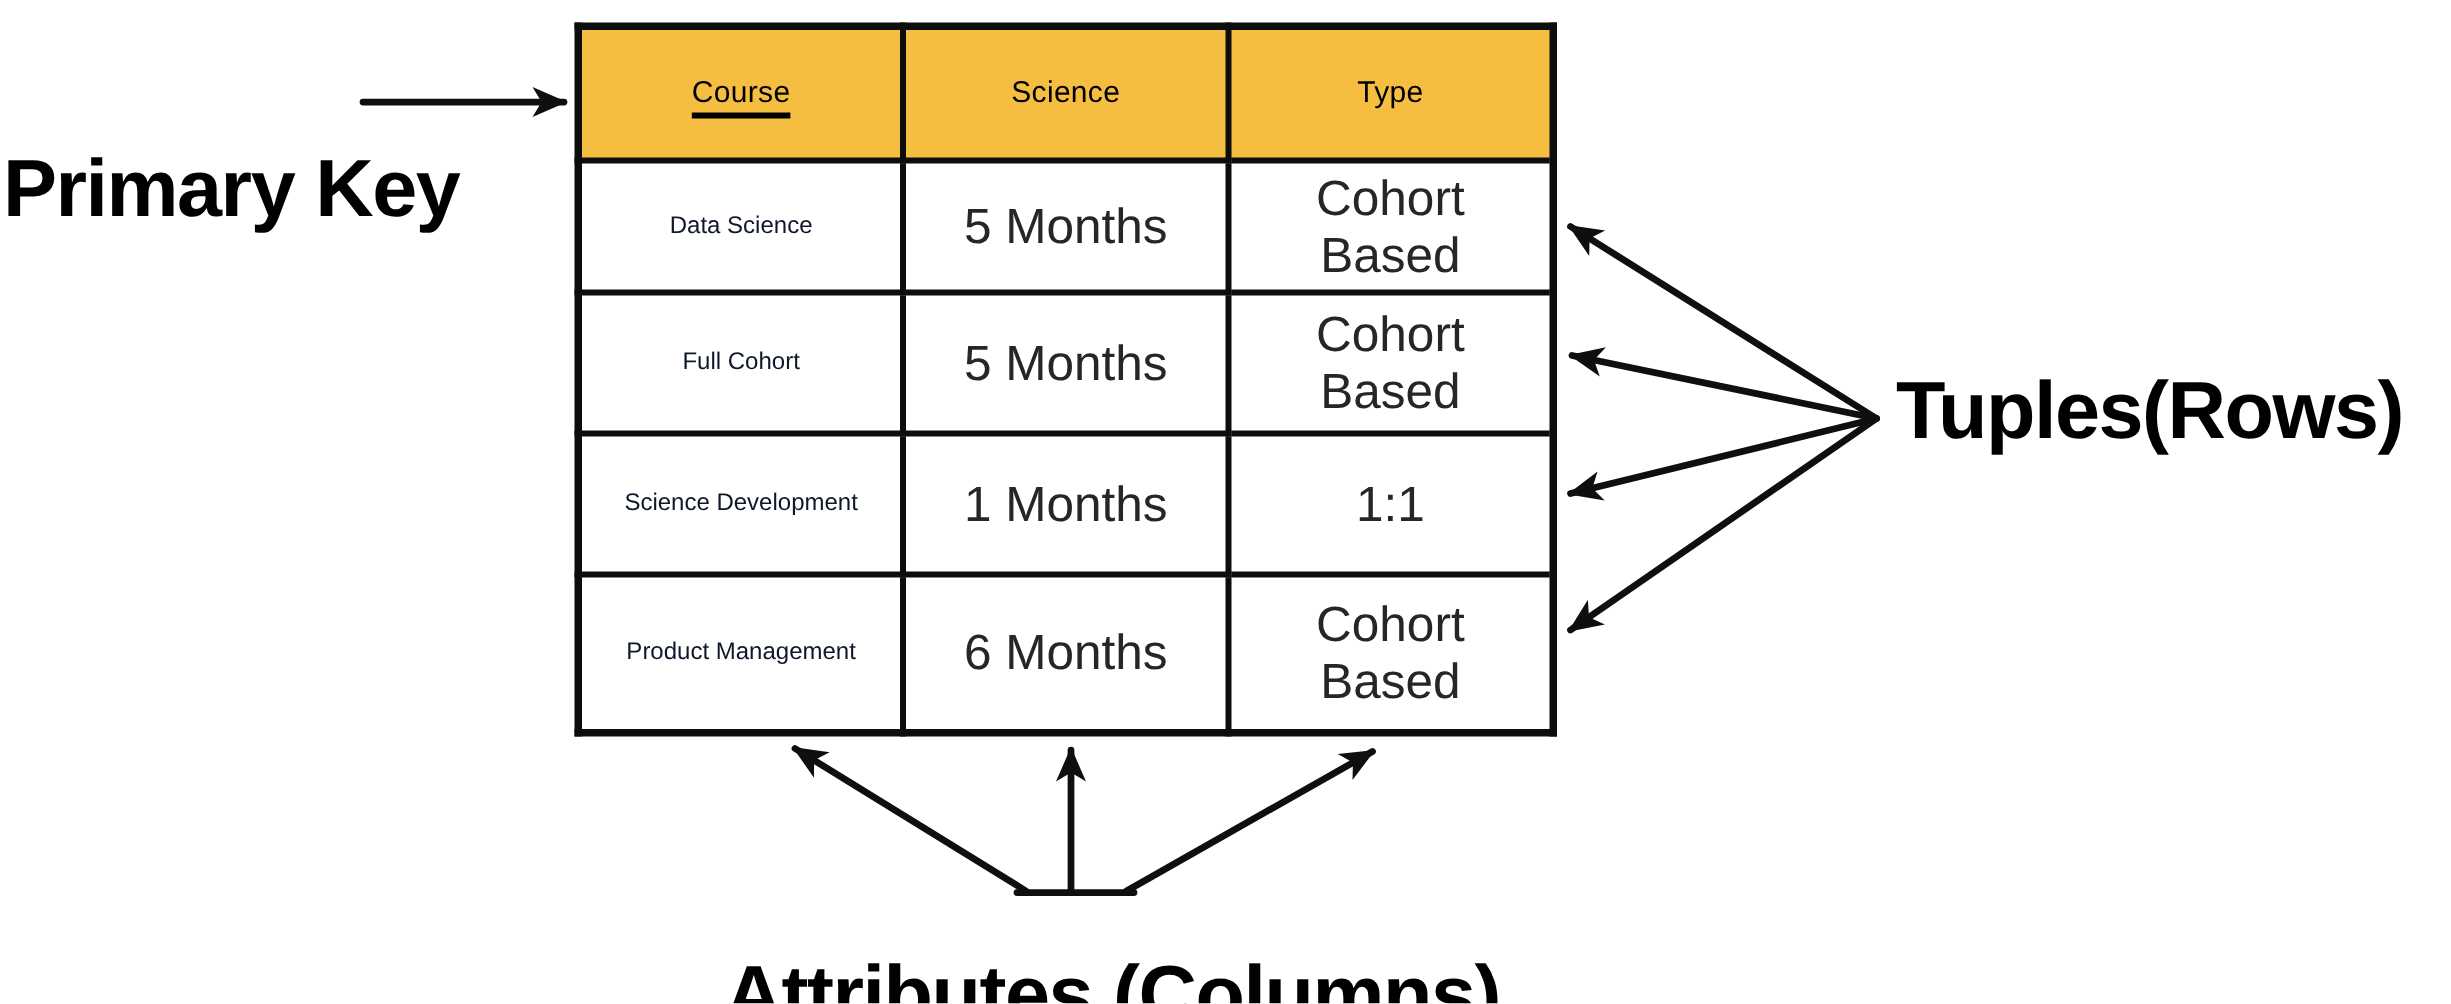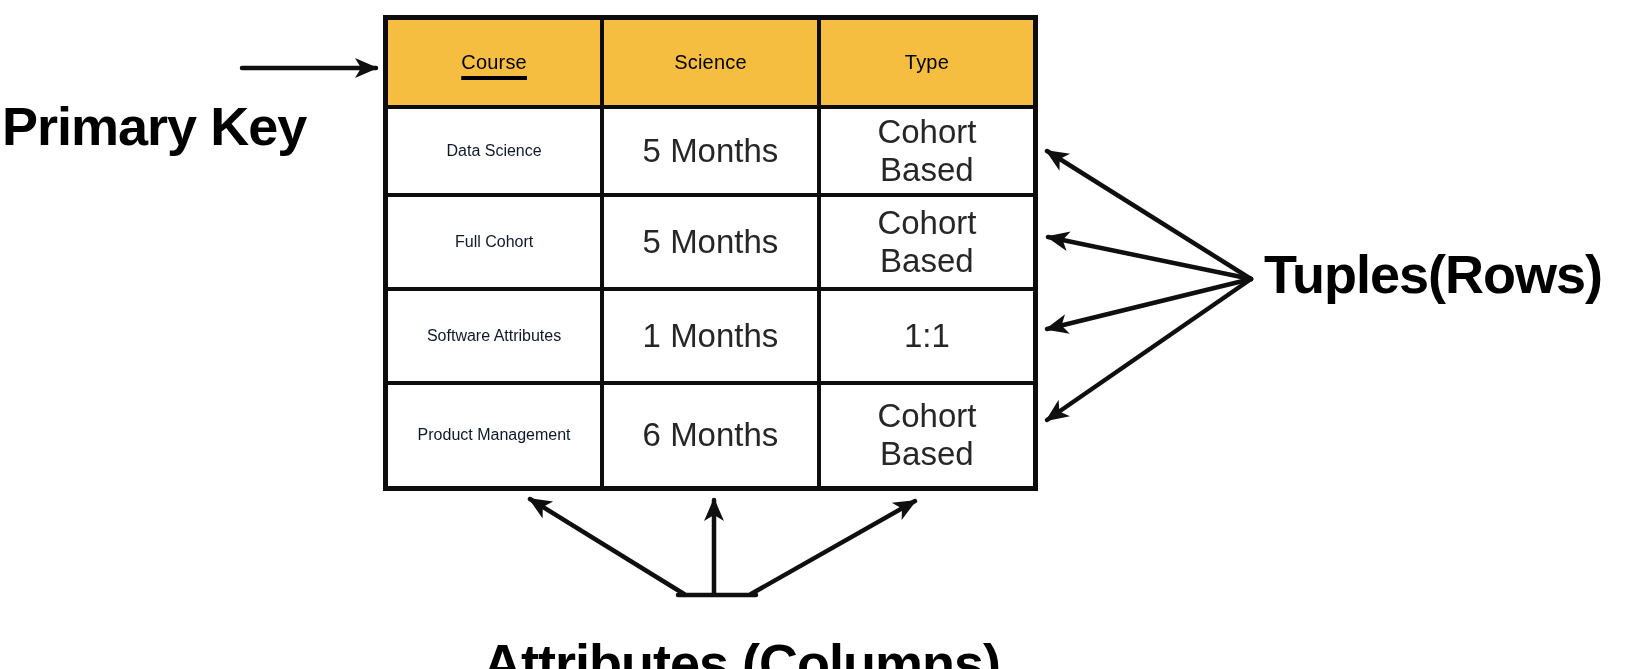--- a/index.html
+++ b/index.html
@@ -129,21 +129,21 @@
           <td class="course-cell">Data Science</td>
           <td class="value-cell">5 Months</td>
           <td class="value-cell">Cohort Based</td>
         </tr>
         <tr class="data-row2">
           <td class="course-cell">Full Cohort</td>
           <td class="value-cell">5 Months</td>
           <td class="value-cell">Cohort Based</td>
         </tr>
         <tr class="data-row3">
-          <td class="course-cell">Software Attributes</td>
+          <td class="course-cell">Science Development</td>
           <td class="value-cell">1 Months</td>
           <td class="value-cell">1:1</td>
         </tr>
         <tr class="data-row4">
           <td class="course-cell">Product Management</td>
           <td class="value-cell">6 Months</td>
           <td class="value-cell">Cohort Based</td>
         </tr>
       </tbody>
     </table>

